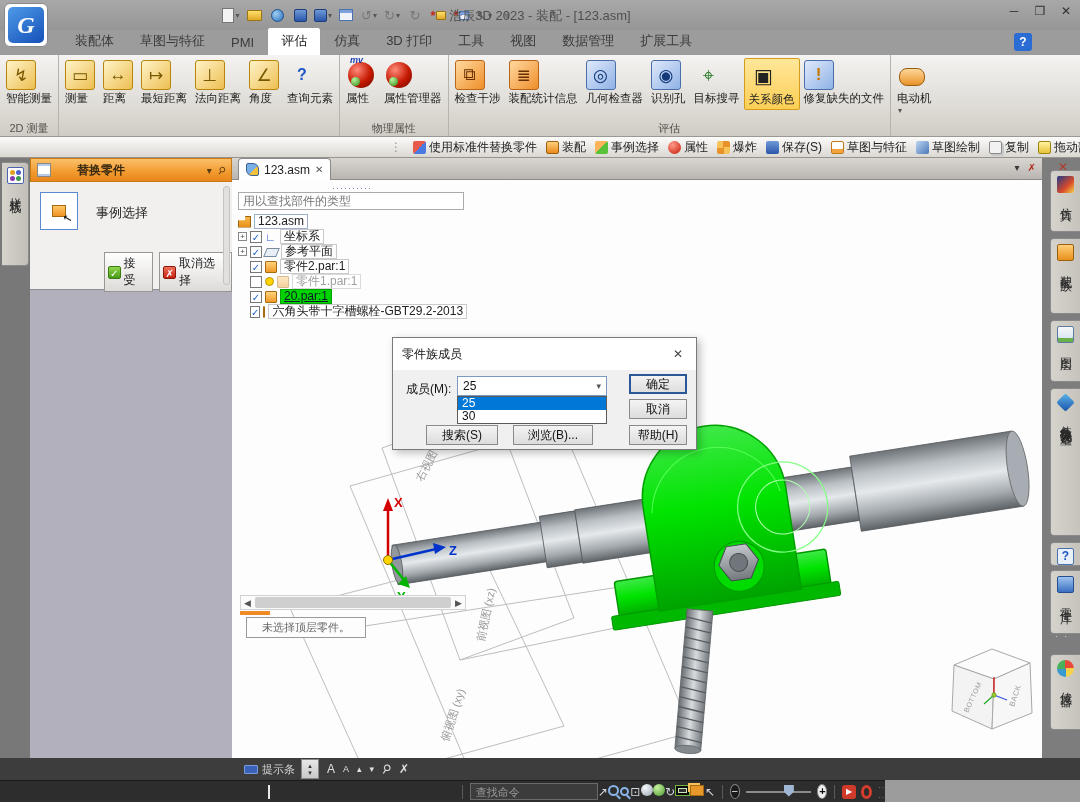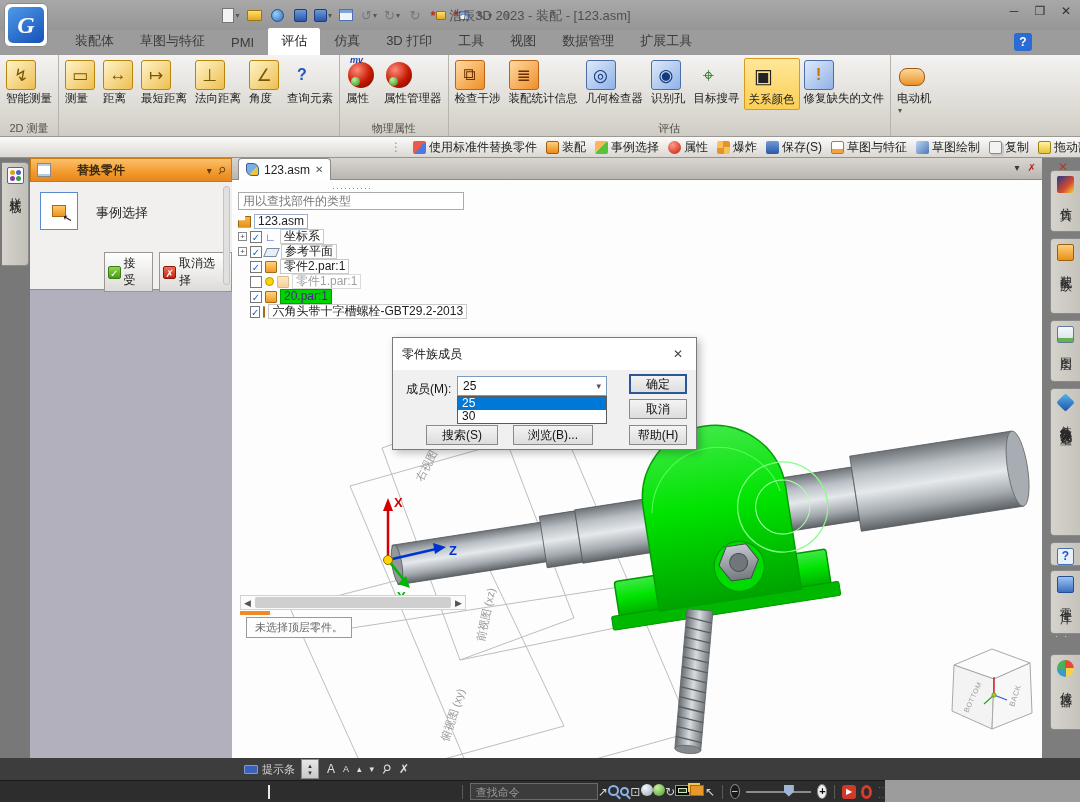--- a/index.html
+++ b/index.html
@@ -124,21 +124,21 @@
   .cb { width:12px; height:12px; border:1px solid #777; background:#fff; font-size:10px; font-weight:bold; line-height:11px; text-align:center; color:#1d5fd0; }
   .nico { width:12px; height:12px; display:inline-block; }
   .n-asm { width:13px; height:12px; background:linear-gradient(#f8b84a,#e8901a); border:1px solid #9a6010; clip-path:polygon(0 40%,55% 40%,55% 0,100% 0,100% 100%,0 100%); }
   .n-coord { color:#2a5ad0; font-weight:bold; font-size:11px; line-height:12px; }
   .n-plane { width:13px; height:9px; background:#e8eef6; border:1px solid #7a8ba0; transform:skewX(-22deg); margin-top:2px; }
   .n-part { background:linear-gradient(#ffd27a,#f09a2a); border:1px solid #a86a10; border-radius:1px; }
   .n-part.fade { opacity:.45; }
   .n-ovr { width:9px; height:9px; border-radius:50%; background:#ffd400; border:1px solid #b8960a; }
   .nlabel { background:#fff; border:1px solid #c9c9c9; padding:0 3px; color:#222; line-height:13px; }
   .nlabel.dim { color:#a0a0a0; border-color:#dadada; }
-  .nlabel.sel { background:#00d400; border-color:#00a000; color:#4c1d95; }
+  .nlabel.sel { background:#00d400; border-color:#00a000; color:#0f172a;text-decoration:underline; }
   .nlabel.root { border-color:#9ab0c8; }
 
   
   #dialog { position:absolute; left:160px; top:157px; width:305px; height:113px; background:#f0f0f0; border:1px solid #7a7a7a; box-shadow:3px 3px 8px rgba(0,0,0,.25); z-index:6; font-size:12px; }
   #dlg-title { height:28px; background:#fff; display:flex; align-items:center; padding:16px 9px; color:#111;gap:40px; }
   #dlg-title .t { flex:1; } #dlg-title .x { color:#444; font-size:12px; padding:0 4px; }
   #dlg-member-label { position:absolute; left:13px; top:43px; color:#111; }
   #dlg-combo { position:absolute; left:64px; top:38px; width:150px; height:20px; background:#fff; border:1px solid #7a9ac0; display:flex; align-items:center; padding:0 5px; color:#111; }
   #dlg-combo .arrow { margin-left:auto; color:#555; font-size:9px; }
   #dlg-list { position:absolute; left:64px; top:58px; width:150px; background:#fff; border:1px solid #5a5a5a; z-index:2; }
@@ -149,21 +149,21 @@
   #btn-cancel { left:236px; top:61px; width:58px; }
   #btn-help { left:236px; top:87px; width:58px; }
   #btn-search { left:33px; top:87px; width:72px; }
   #btn-browse { left:120px; top:87px; width:80px; }
 
   
   #hscroll { position:absolute; left:8px; top:415px; width:226px; height:15px; background:#fbfbfb; border:1px solid #d2d2d2; display:flex; align-items:center; z-index:2; }
   #hscroll .arr { width:13px; text-align:center; color:#555; font-size:9px; }
   #hs-thumb { flex:1; height:11px; background:#cfcfcf; border-radius:2px; margin:0 1px; }
   #hs-accent { position:absolute; left:8px; top:431px; width:30px; height:4px; background:#f08a24; z-index:2; }
-  #viewtip { position:absolute; left:14px; top:437px; background:#fdfdfd; border:1px solid #9a9a9a; padding:2px 8px; color:#666; font-size:11px; z-index:2; }
+  #viewtip { position:absolute; left:14px; top:437px; background:#fdfdfd; border:1px solid #9a9a9a; padding:2px 15px; color:#666; font-size:11px; z-index:2; }
 
   
   #promptbar { position:absolute; left:0; top:758px; width:1080px; height:22px; background:#3d3d3d; display:flex; align-items:center; }
   #prompt-badge { margin-left:238px; display:flex; align-items:center; gap:4px; color:#d8d8d8; font-size:11px; padding:0 6px; height:18px; }
   #prompt-badge .kbd { width:14px; height:9px; background:#3a62b8; border:1px solid #7a9ae0; border-radius:1px; }
   #prompt-msg { width:712px; height:20px; background:#fff; color:#111; font-size:12px; line-height:20px; padding:0 6px; overflow:hidden; white-space:nowrap; }
   #prompt-spin { width:18px; height:20px; background:linear-gradient(#e8e8e8,#c8c8c8); border:1px solid #888; color:#333; font-size:7px; display:flex; flex-direction:column; align-items:center; justify-content:center; line-height:7px; }
   #prompt-ctrl { display:flex; align-items:center; gap:8px; color:#e0e0e0; margin-left:8px; font-size:12px; }
   #prompt-ctrl .sm { font-size:9px; } #prompt-ctrl .pin { transform:rotate(35deg); display:inline-block; }
 

